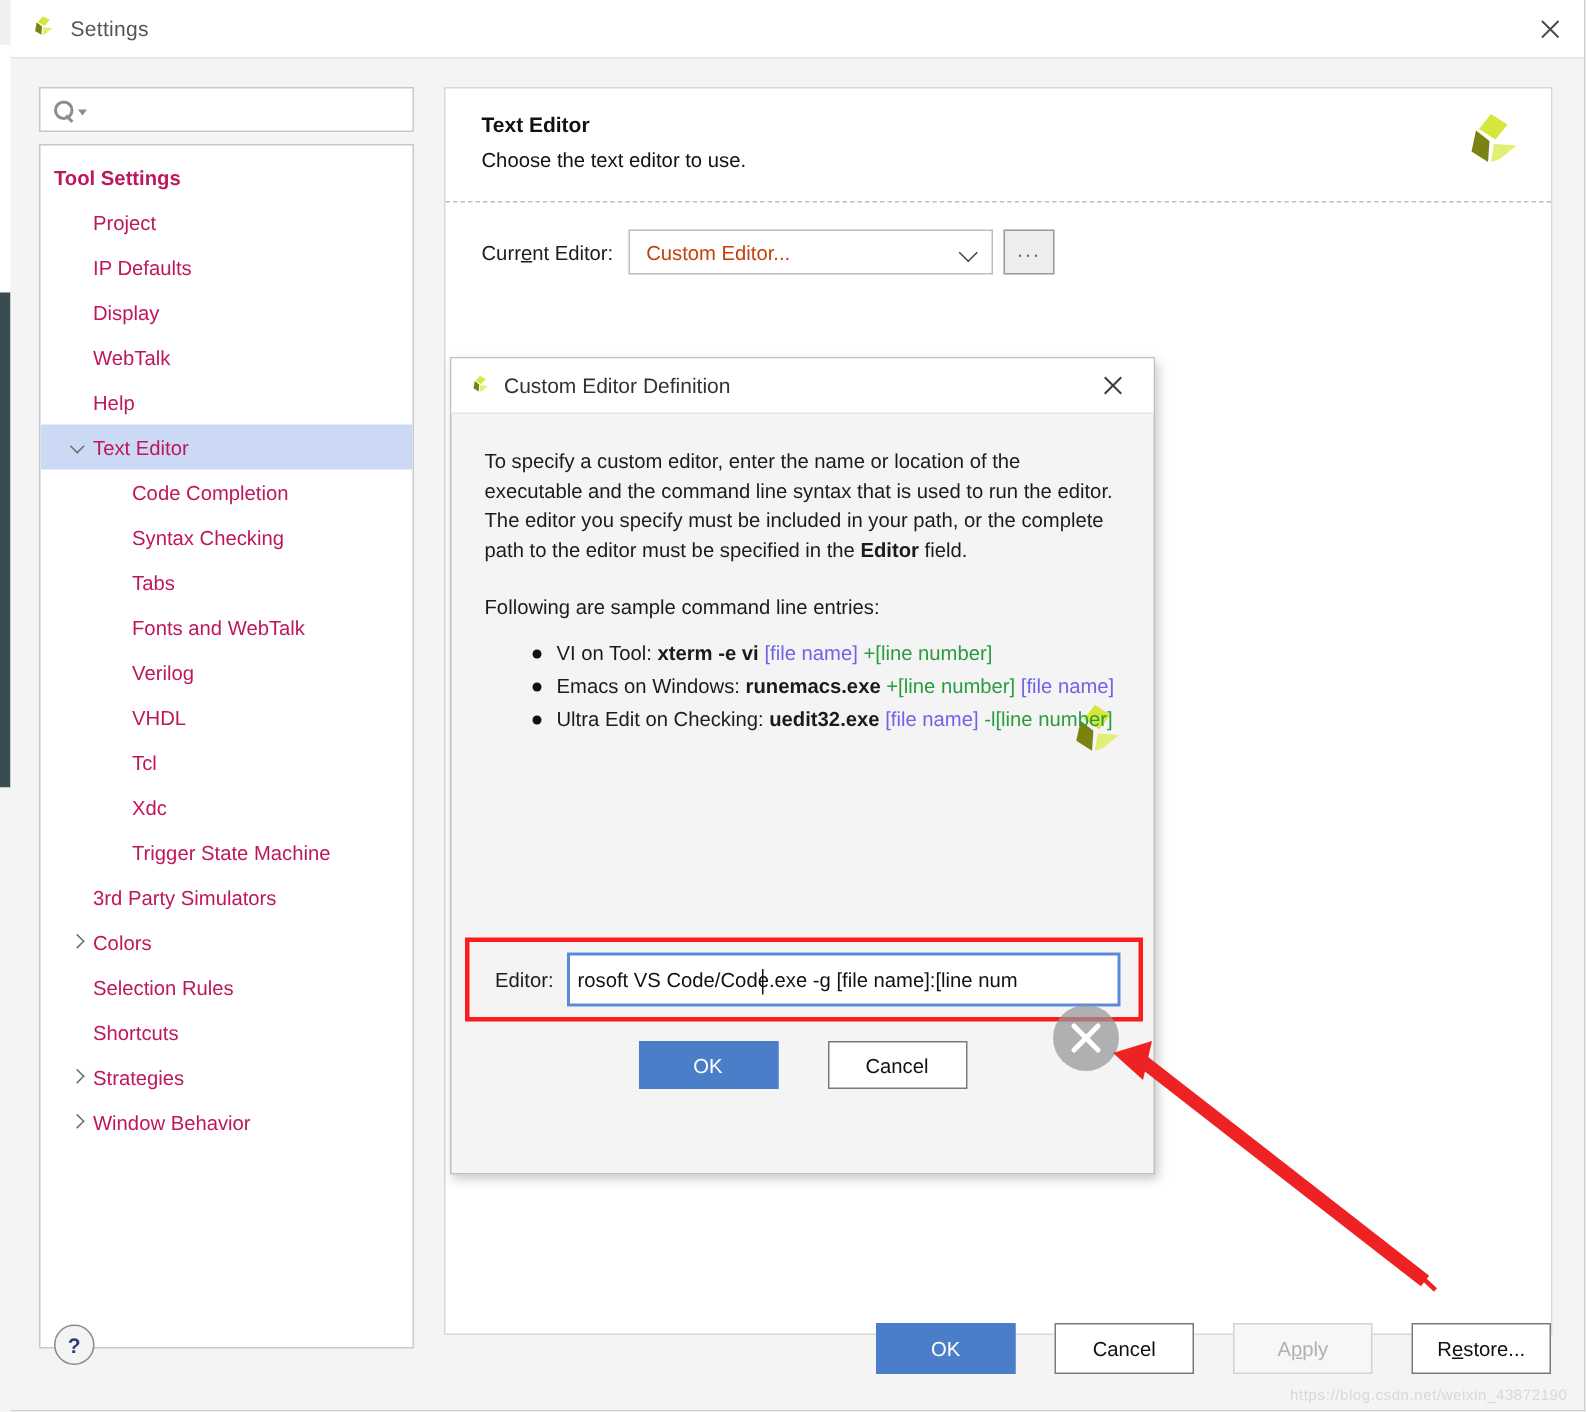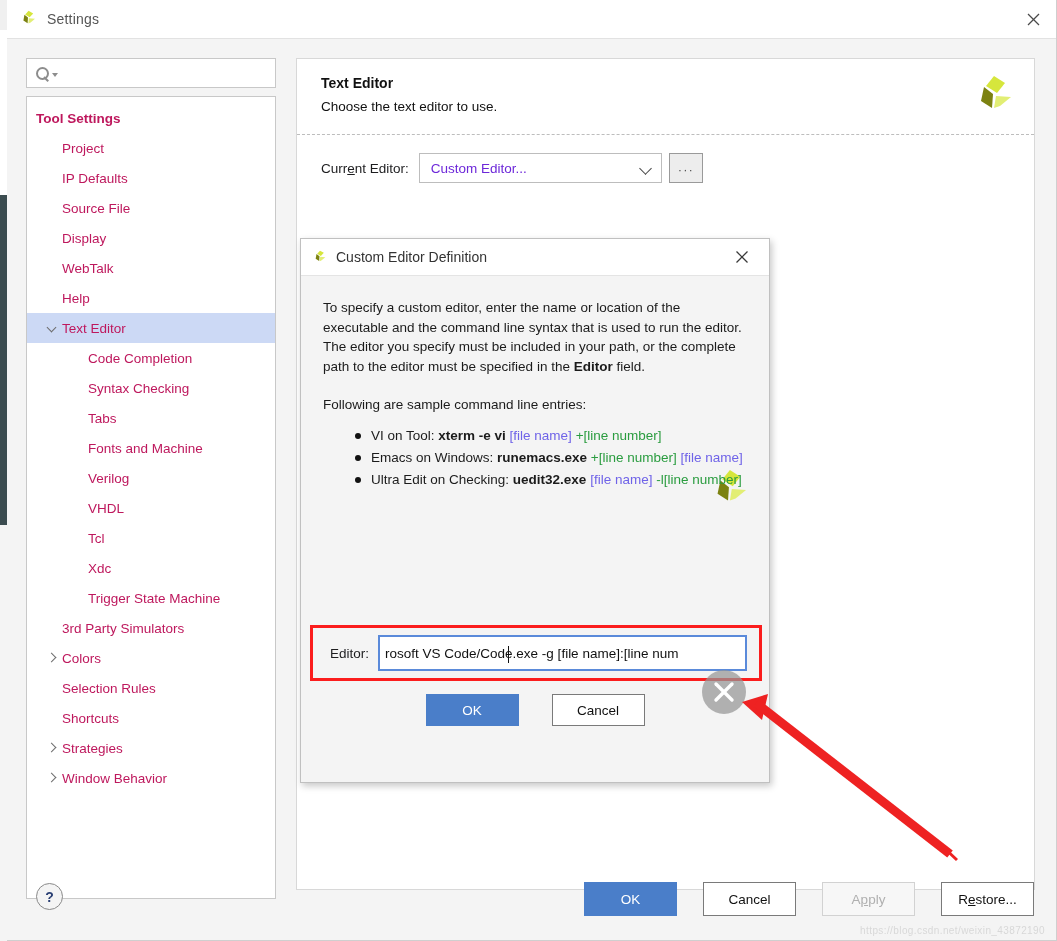--- a/index.html
+++ b/index.html
@@ -105,21 +105,21 @@
   #rp-title { font-weight:bold; font-size:14px; color:#111; }
   #rp-sub { margin-top:8px; font-size:13.5px; color:#111; }
   #rp-logo { position:absolute; right:22px; top:16px; width:40px; height:44px; }
   #rp-sep { border-top:1px dashed #bdbdbd; margin:0 0 0 0; }
   #rp-row { display:flex; align-items:center; padding:18px 0 0 24px; }
   #rp-row label { font-size:13.5px; margin-right:10px; }
   .mnem { text-decoration:underline; }
   #editor-select {
     width:243px; height:30px; background:#fff; border:1px solid #bdbdbd;
     display:flex; align-items:center; justify-content:space-between;
-    padding:0 9px 0 11px; font-size:13.5px; color:#6d28d9;gap:32px;
+    padding:0 9px 0 11px; font-size:13.5px; color:#c2410c;gap:32px;
   }
   .chev { width:11px; height:11px; position:relative; }
   .chev::before{
     content:""; position:absolute; left:0; top:1px;
     width:8px;height:8px;border-right:1.8px solid #444;
     border-bottom:1.8px solid #444;transform:rotate(45deg);
   }
   #ellipsis-btn {
     width:34px; height:30px; margin-left:7px;
     background:#ededed; border:1px solid #9a9a9a;
@@ -259,23 +259,20 @@
           <div class="tree-row hdr">
             <span style="padding-left: 9px;">Tool Settings</span>
           </div>
           <div class="tree-row">
             <span style="padding-left: 35px;">Project</span>
           </div>
           <div class="tree-row">
             <span style="padding-left: 35px;">IP Defaults</span>
           </div>
           <div class="tree-row">
-            <span style="padding-left: 35px;">Source File</span>
-          </div>
-          <div class="tree-row">
             <span style="padding-left: 35px;">Display</span>
           </div>
           <div class="tree-row">
             <span style="padding-left: 35px;">WebTalk</span>
           </div>
           <div class="tree-row">
             <span style="padding-left: 35px;">Help</span>
           </div>
           <div class="tree-row sel">
             <span class="twisty open" style="left: 19px;"></span>
@@ -284,21 +281,21 @@
           <div class="tree-row">
             <span style="padding-left: 61px;">Code Completion</span>
           </div>
           <div class="tree-row">
             <span style="padding-left: 61px;">Syntax Checking</span>
           </div>
           <div class="tree-row">
             <span style="padding-left: 61px;">Tabs</span>
           </div>
           <div class="tree-row">
-            <span style="padding-left: 61px;">Fonts and Machine</span>
+            <span style="padding-left: 61px;">Fonts and WebTalk</span>
           </div>
           <div class="tree-row">
             <span style="padding-left: 61px;">Verilog</span>
           </div>
           <div class="tree-row">
             <span style="padding-left: 61px;">VHDL</span>
           </div>
           <div class="tree-row">
             <span style="padding-left: 61px;">Tcl</span>
           </div>

